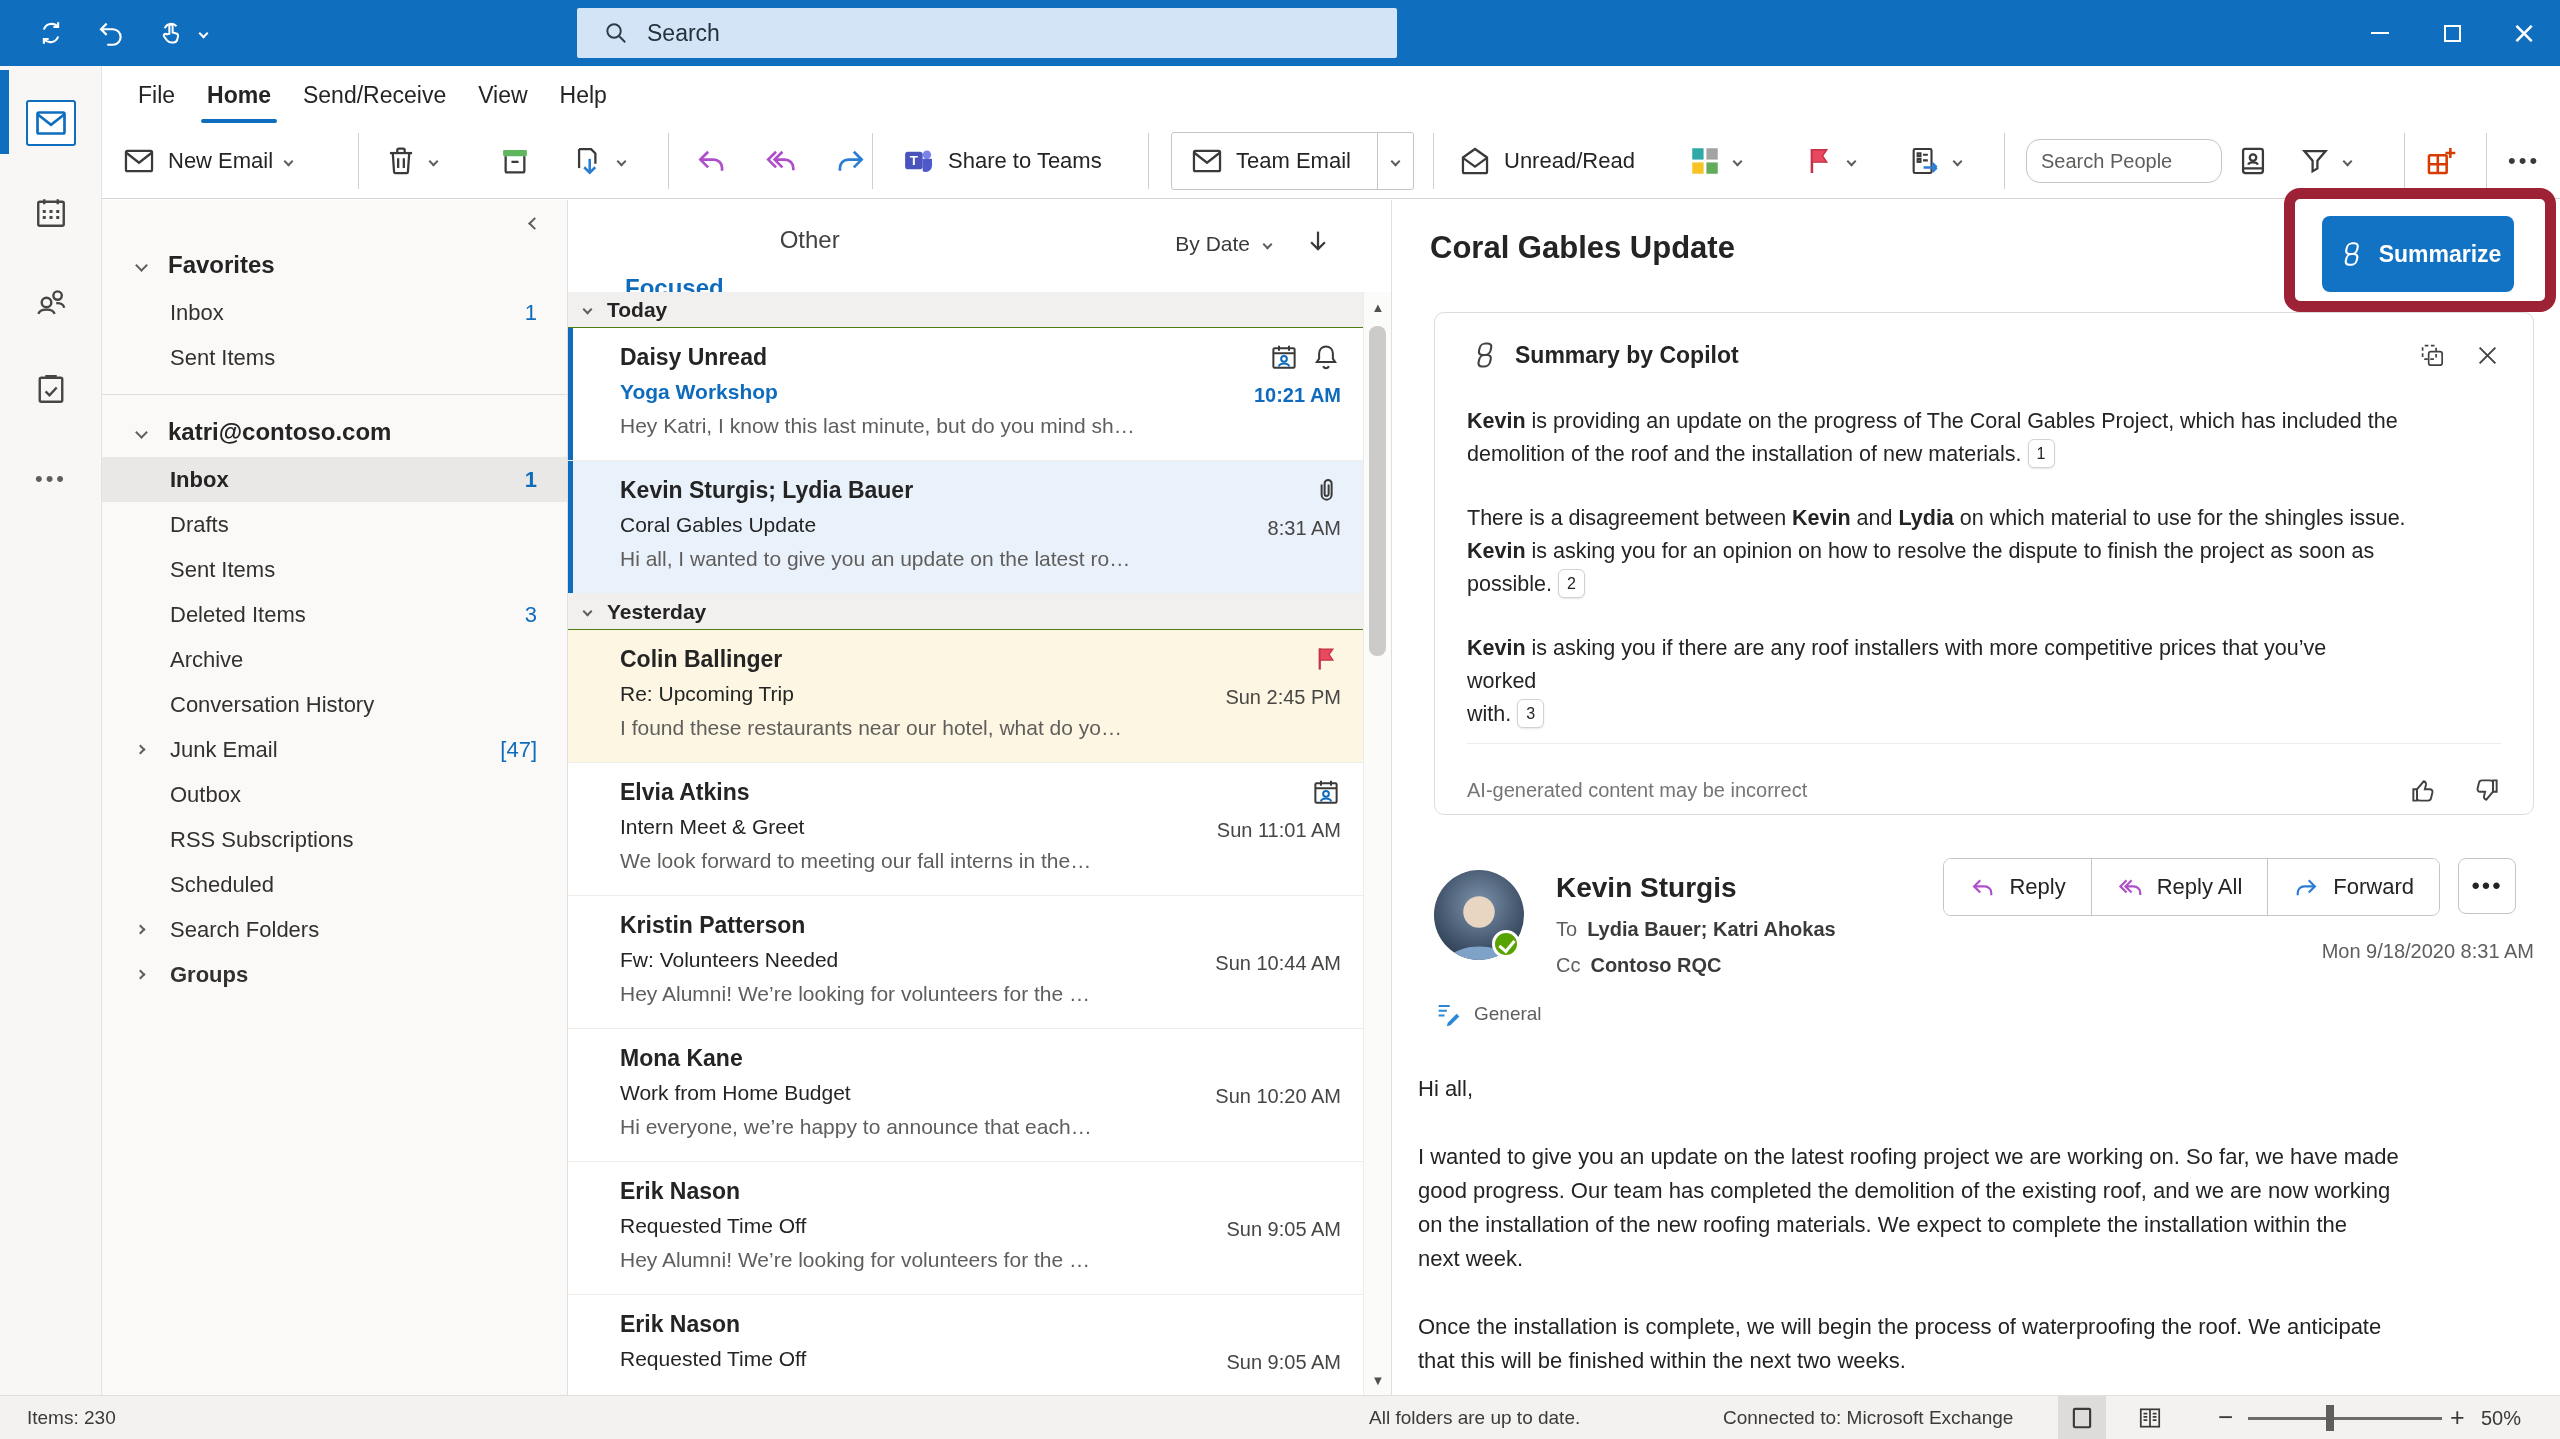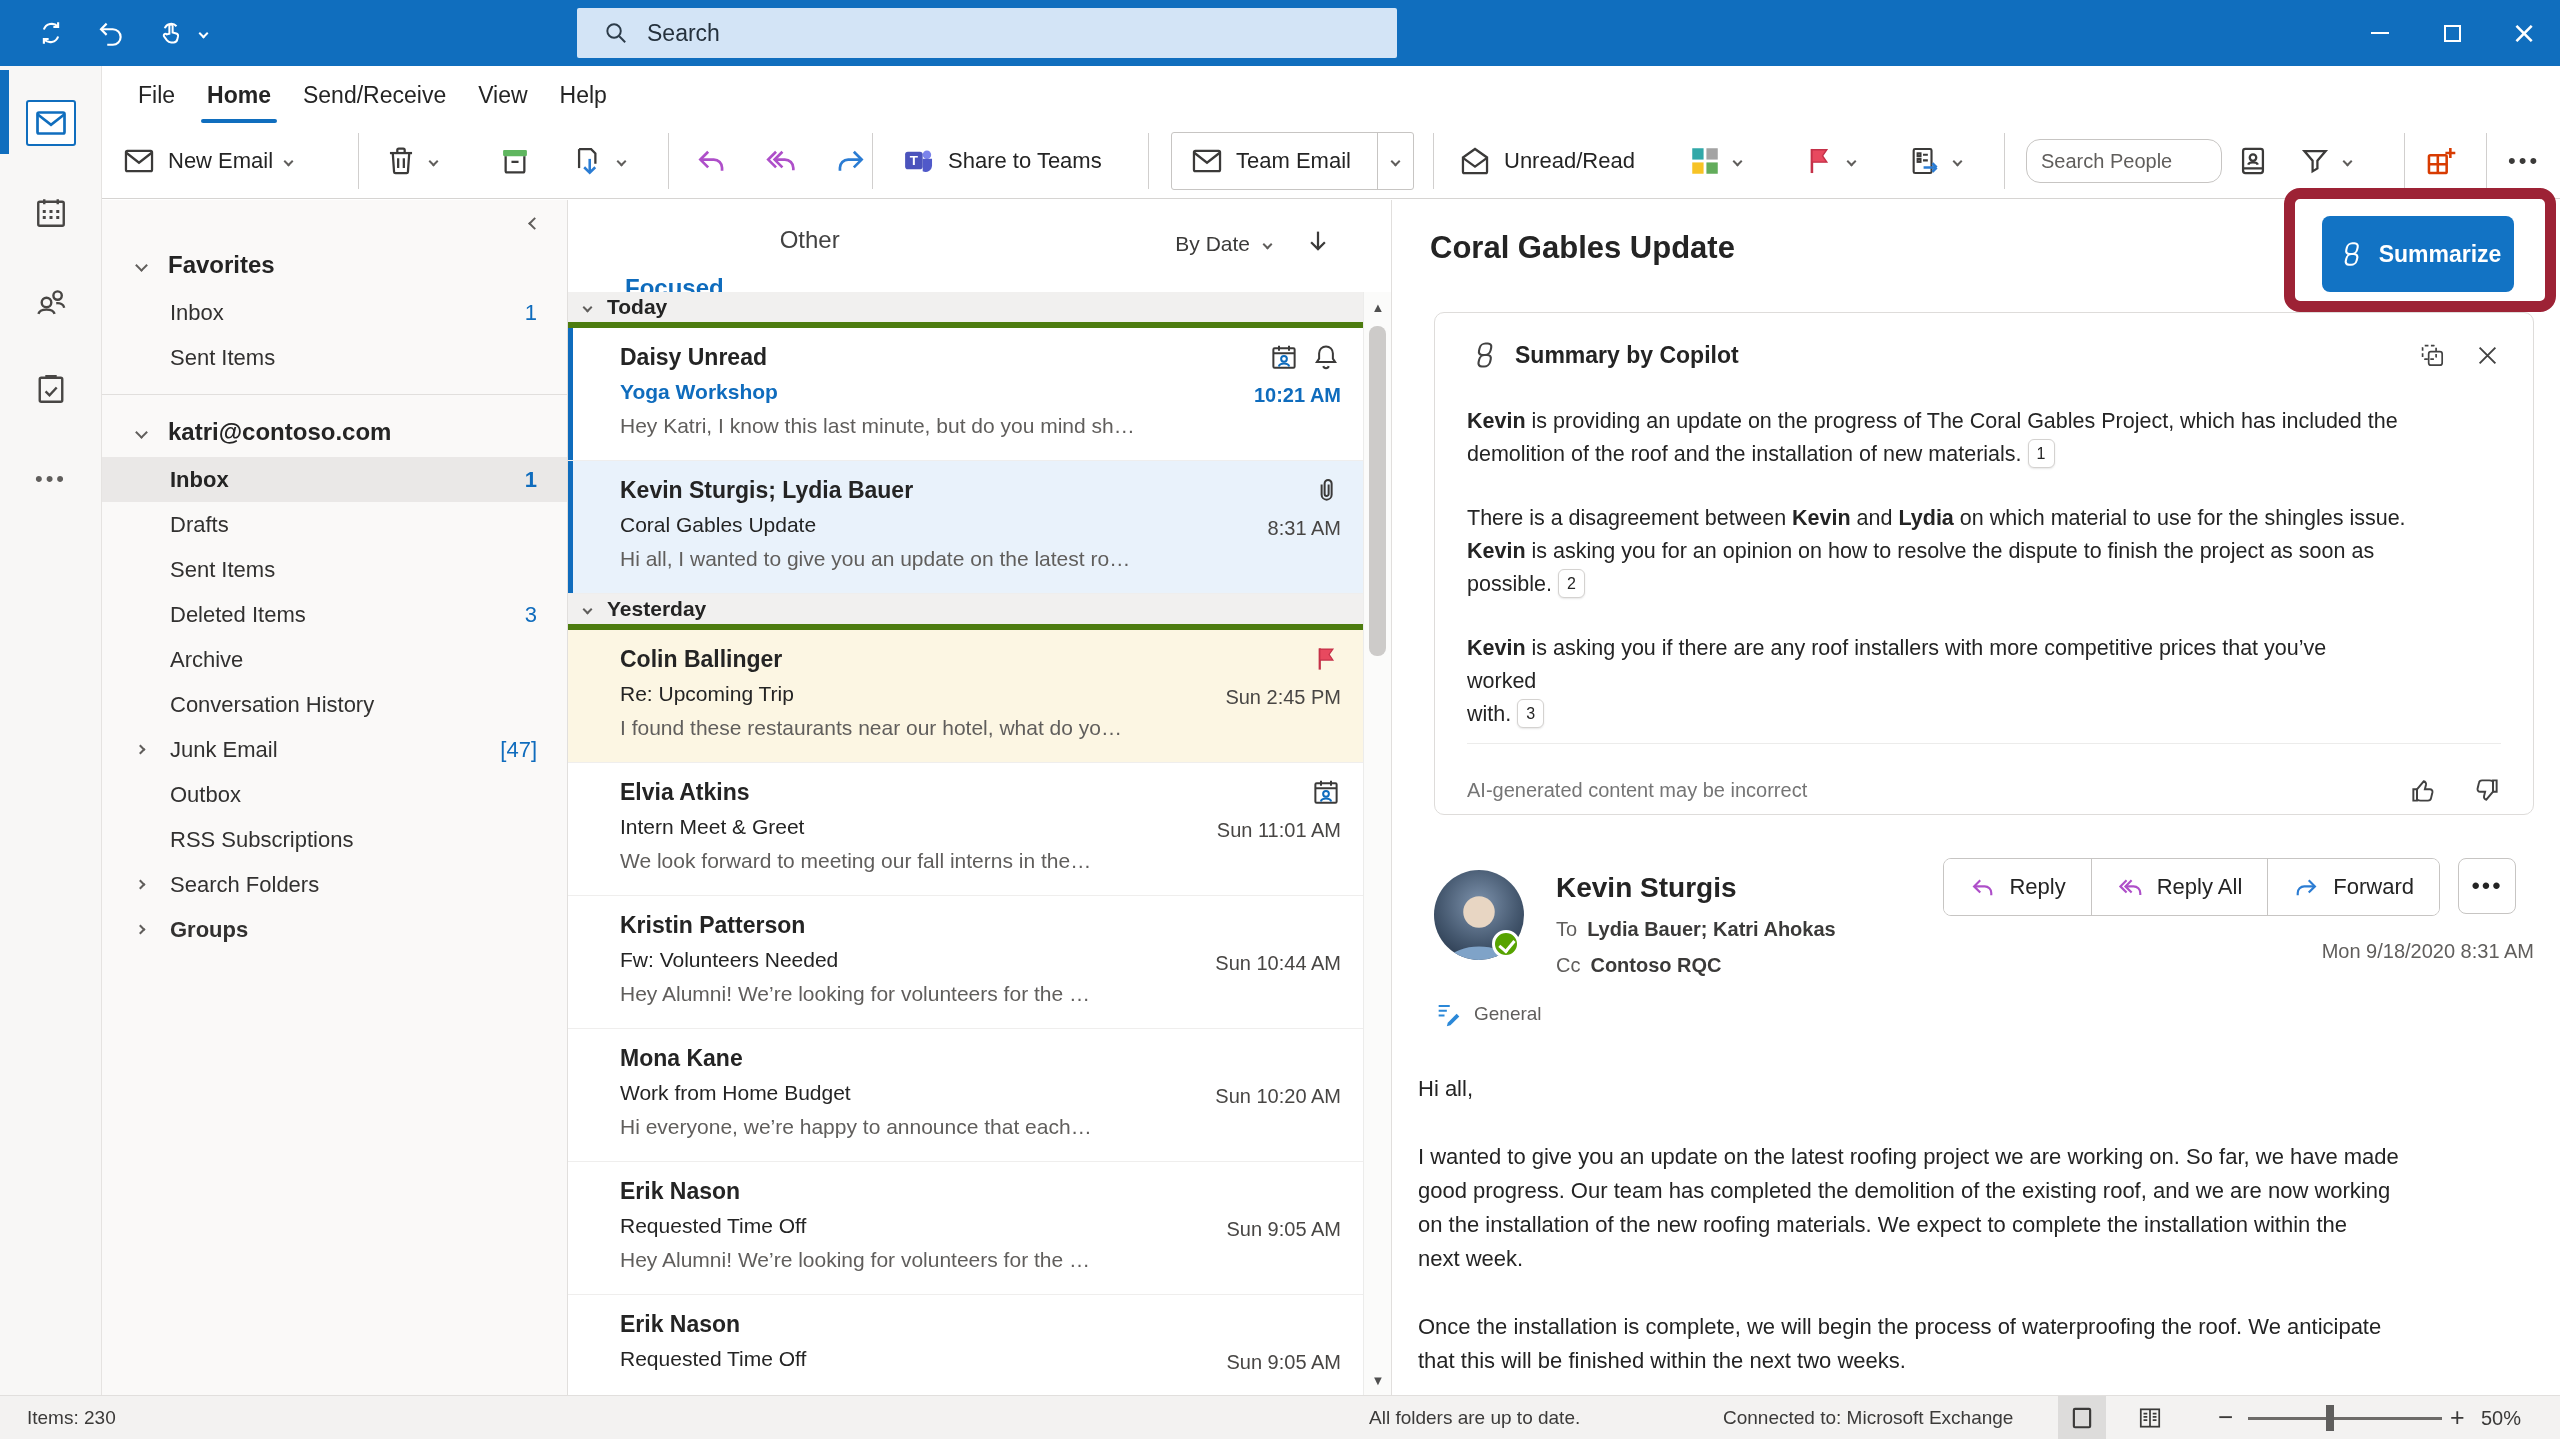--- a/index.html
+++ b/index.html
@@ -68,21 +68,21 @@
   
   .msglist{position:absolute;left:568px;top:200px;width:824px;bottom:44px;background:#fff;border-right:1px solid #e1dfdd;}
   .ml-header{position:absolute;left:0;top:0;right:0;height:92px;}
   .ml-tabs{position:absolute;left:57px;top:26px;display:flex;gap:56px;}
   .mtab{font-size:24px;color:#424242;cursor:pointer;position:relative;padding-bottom:14px;}
   .mtab.active{color:#0f6cbd;font-weight:600;margin-top:48px;}
   .mtab.active::after{content:"";position:absolute;left:-2px;right:-2px;bottom:0;height:4px;background:#0f6cbd;border-radius:2px;}
   .ml-sort{position:absolute;right:120px;top:32px;display:flex;align-items:center;gap:14px;font-size:21px;color:#3b3a39;cursor:pointer;}
   .ml-sortdir{position:absolute;right:58px;top:26px;width:30px;height:30px;cursor:pointer;}
   .list-body{position:absolute;left:0;top:92px;right:28px;bottom:0;overflow:hidden;}
-  .group-band{height:36px;background:#f1f0ef;border-bottom:6px solid #4d7c0f;display:flex;align-items:center;gap:16px;
+  .group-band{height:36px;background:#f1f0ef;border-bottom:1px solid #4d7c0f;display:flex;align-items:center;gap:16px;
     padding-left:16px;font-size:21px;font-weight:600;color:#242424;cursor:pointer;}
   .msg{position:relative;height:133px;border-bottom:1px solid #efeeed;padding:16px 20px 0 52px;cursor:pointer;background:#fff;}
   .msg .sender{font-size:23px;font-weight:700;color:#242424;white-space:nowrap;}
   .msg .subject{font-size:21px;color:#242424;margin-top:9px;white-space:nowrap;}
   .msg .preview{font-size:21px;color:#605e5c;margin-top:10px;white-space:nowrap;overflow:hidden;max-width:640px;}
   .msg .time{position:absolute;right:22px;top:56px;font-size:20px;color:#484644;}
   .msg .micons{position:absolute;right:22px;top:14px;display:flex;gap:12px;}
   .msg .micons svg{width:30px;height:30px;}
   .msg.unread::before,.msg.selected::before{content:"";position:absolute;left:0;top:0;bottom:0;width:5px;background:#0f6cbd;}
   .msg.unread .subject{color:#0f6cbd;font-weight:600;}
@@ -441,20 +441,23 @@
         <div class="f-row">
           <span class="chev right sm exp"></span>
           <span>Junk Email</span>
           <span class="count">[47]</span>
         </div>
         <div class="f-row">
           <span>Outbox</span>
         </div>
         <div class="f-row">
           <span>RSS Subscriptions</span>
+        </div>
+        <div class="f-row">
+          <span>Scheduled</span>
         </div>
         <div class="f-row">
           <span class="chev right sm exp"></span>
           <span>Search Folders</span>
         </div>
         <div class="f-row bold">
           <span class="chev right sm exp"></span>
           <span>Groups</span>
         </div>
       </div>

